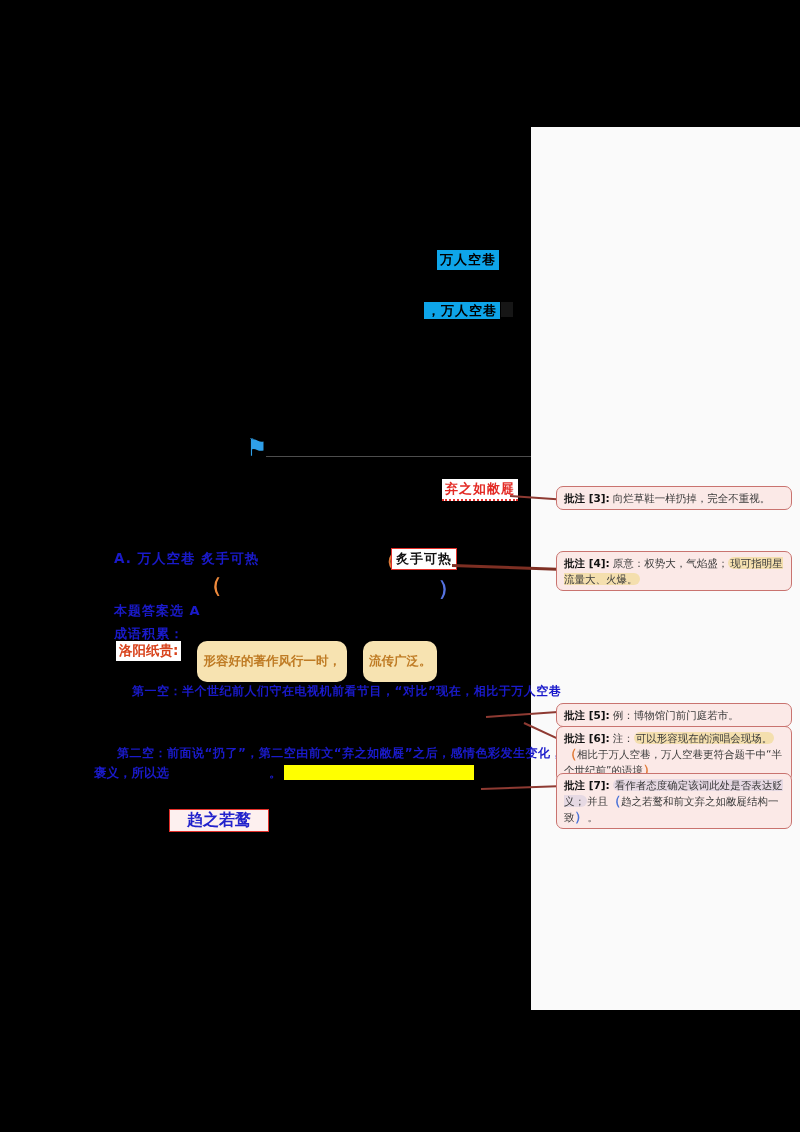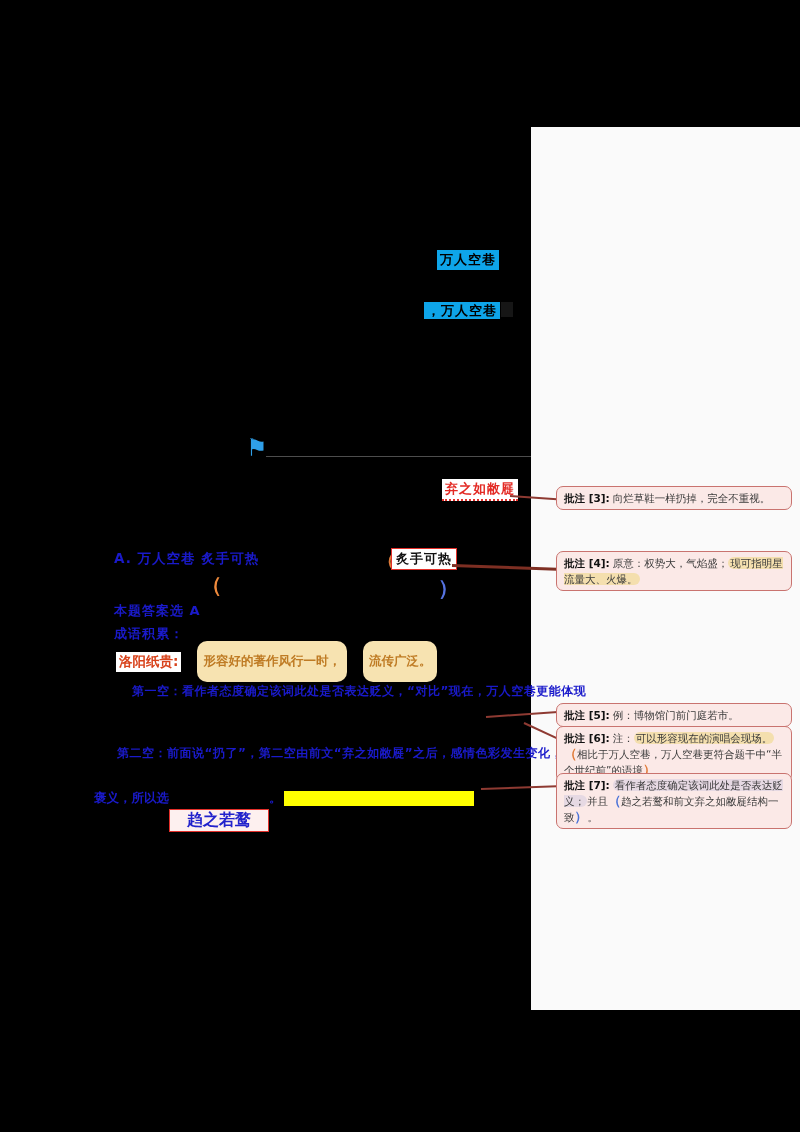--- a/index.html
+++ b/index.html
@@ -33,21 +33,21 @@
     font-weight:bold;font-size:13px;padding:1px 4px;letter-spacing:1px;}
   .anchor-box-cream{background:#f9ead0;border:1.5px solid #e3302a;color:#222;
     font-weight:bold;font-size:12.5px;padding:0 3px;}
   .anchor-box-blue{background:#fdf0ef;border:1.5px solid #e3302a;color:#2222cc;
     font-weight:bold;font-size:16px;padding:0 17px;margin-top:44px;}
   .pill-tan{background:#f4dfae;border-radius:8px;color:#333;font-weight:bold;
     font-size:12px;padding:0 4px;}
   .pill-def{background:#f7e3b1;border-radius:10px;color:#bf7b24;font-weight:bold;
     font-size:12.5px;padding:12px 6px;margin-left:16px;}
   .term-orange{background:#fff;color:#d8431c;font-weight:bold;font-size:13.5px;padding:1px 3px;}
-  .row{display:flex;align-items:center;white-space:nowrap;}
+  .row{display:flex;align-items:flex-start;white-space:nowrap;}
   .dark-box{display:inline-block;width:12px;height:15px;background:#161616;
     margin-left:1px;vertical-align:-2px;}
   .yellow-block{display:inline-block;width:190px;height:15px;background:#ffff00;
     margin-left:2px;vertical-align:-2px;}
   .big-paren{font-weight:bold;font-size:21px;}
   .flag{font-size:24px;color:#2f9fe8;line-height:1;}
 </style>
 </head>
 <body>
 
@@ -76,21 +76,21 @@
 
   <span class="abs blue-b" style="left:114px;top:602px;font-size:13px;letter-spacing:1px;">本题答案选 A</span>
   <span class="abs blue-b" style="left:114px;top:625px;font-size:13px;letter-spacing:1px;">成语积累：</span>
 
   <div class="abs row" style="left:116px;top:641px;">
     <span class="term-orange">洛阳纸贵:</span>
     <span class="pill-def">形容好的著作风行一时，</span>
     <span class="pill-def">流传广泛。</span>
   </div>
 
-  <span class="abs blue-b" style="left:132px;top:683px;font-size:12px;letter-spacing:0.5px;">第一空：看作者态度确定该词此处是否表达贬义，“对比”现在，万人空巷更能体现</span>
+  <span class="abs blue-b" style="left:132px;top:683px;font-size:12px;letter-spacing:0.5px;">第一空：半个世纪前人们守在电视机前看节目，“对比”现在，相比于万人空巷</span>
   <div class="leader" style="left:486px;top:716px;width:72px;transform:rotate(-4deg);"></div>
   <div class="leader" style="left:524px;top:722px;width:36px;transform:rotate(25deg);"></div>
 
   <span class="abs blue-b" style="left:117px;top:745px;font-size:12px;letter-spacing:0.5px;">第二空：前面说“扔了”，第二空由前文“弃之如敝屣”之后，感情色彩发生变化，</span>
   <div class="abs row" style="left:94px;top:765px;">
     <span class="blue-b" style="font-size:12.5px;">褒义，所以选</span>
     <span class="anchor-box-blue">趋之若鹜</span>
     <span class="blue-b" style="font-size:12.5px;">。</span>
     <span class="yellow-block"></span>
   </div>

